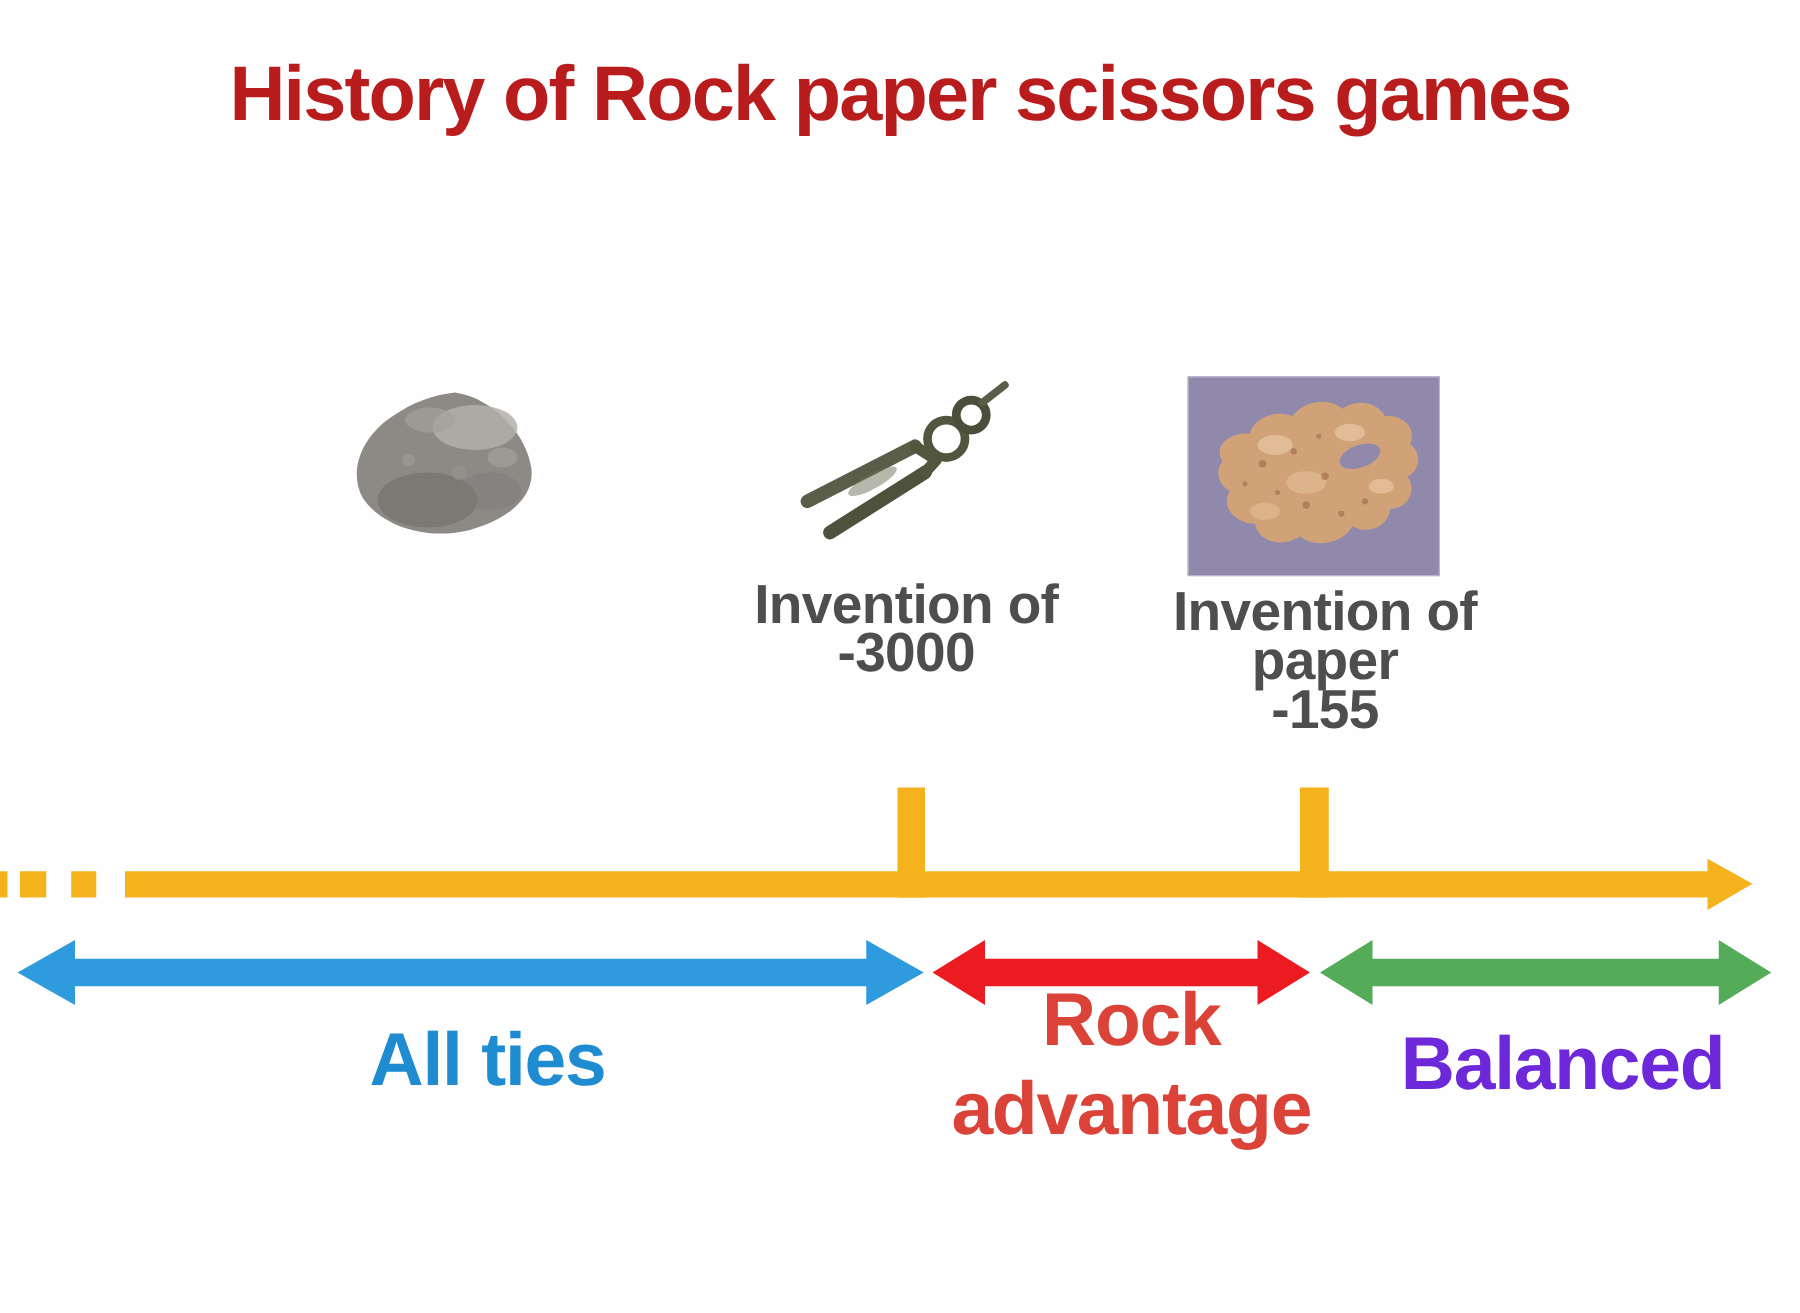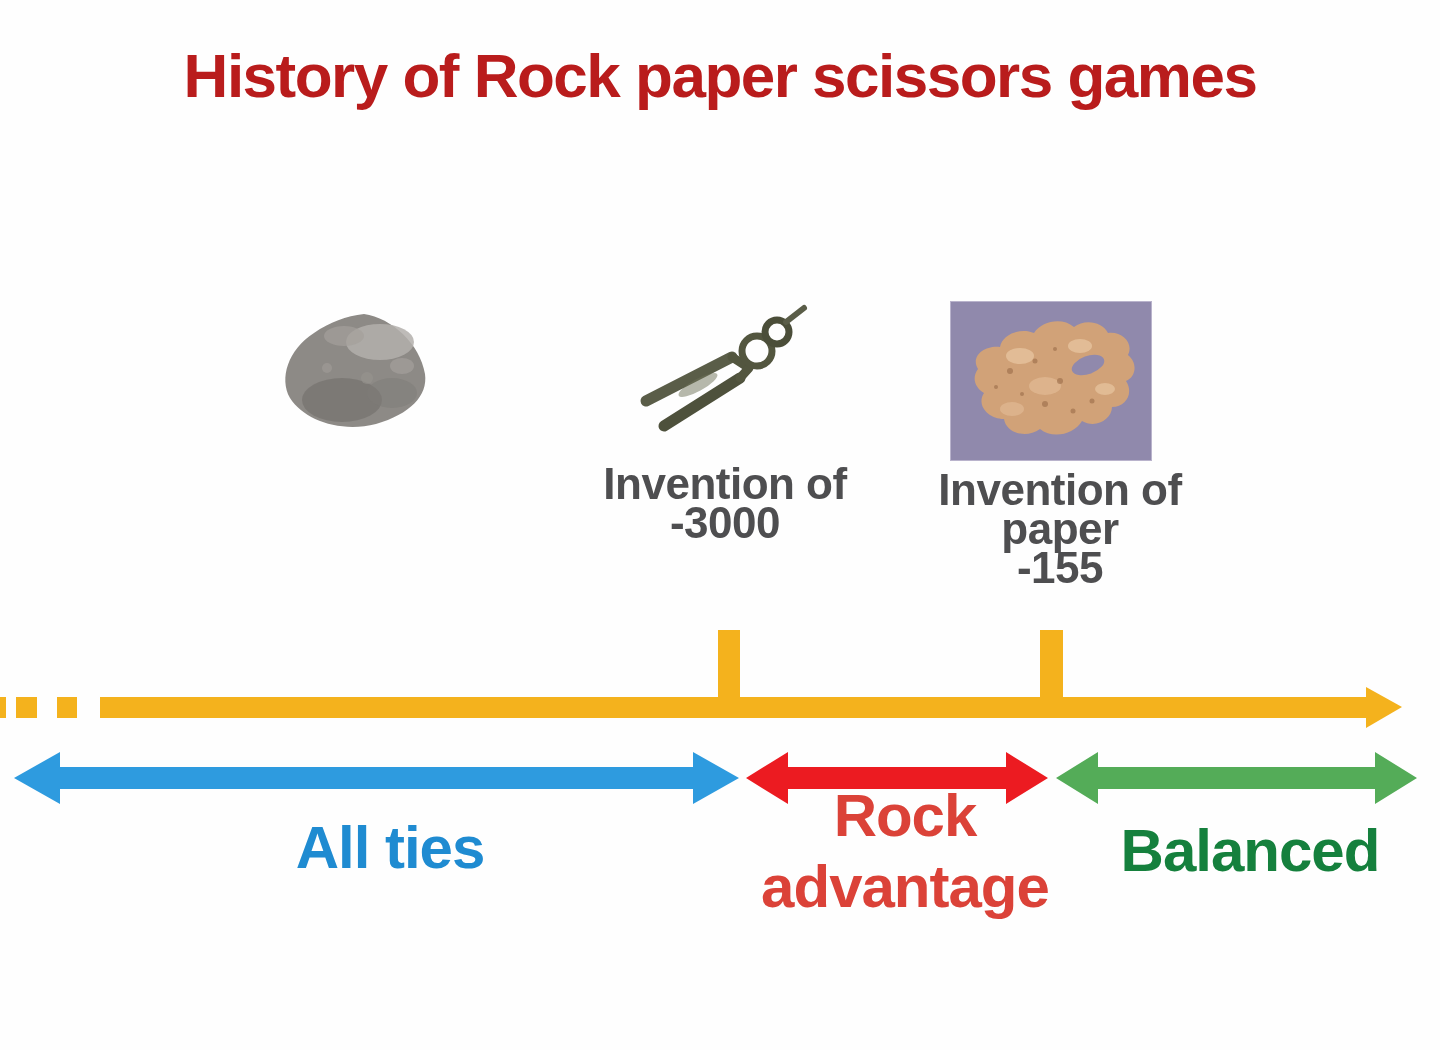--- a/index.html
+++ b/index.html
@@ -110,15 +110,15 @@
   <svg class="abs" style="left:0; top:750px;" width="1440" height="56" viewBox="0 0 1440 56">
     <polygon points="14,28 60,2 60,17 693,17 693,2 739,28 693,54 693,39 60,39 60,54" fill="#2E9BDF"></polygon>
     <polygon points="746,28 788,2 788,17 1006,17 1006,2 1048,28 1006,54 1006,39 788,39 788,54" fill="#EC1B21"></polygon>
     <polygon points="1056,28 1098,2 1098,17 1375,17 1375,2 1417,28 1375,54 1375,39 1098,39 1098,54" fill="#54AC58"></polygon>
   </svg>
 
   <div class="abs era-label" style="left: 175px; top: 812px; width: 430px; color: rgb(31, 139, 209);">All ties</div>
 
   <div class="abs era-label" style="left: 735px; top: 780px; width: 340px; color: rgb(219, 66, 56);">Rock advantage</div>
 
-  <div class="abs era-label" style="left: 1080px; top: 815px; width: 340px; color: #15803d;">Balanced</div>
+  <div class="abs era-label" style="left: 1080px; top: 815px; width: 340px; color: #6d28d9;">Balanced</div>
 
 </div>
 
 </body></html>

